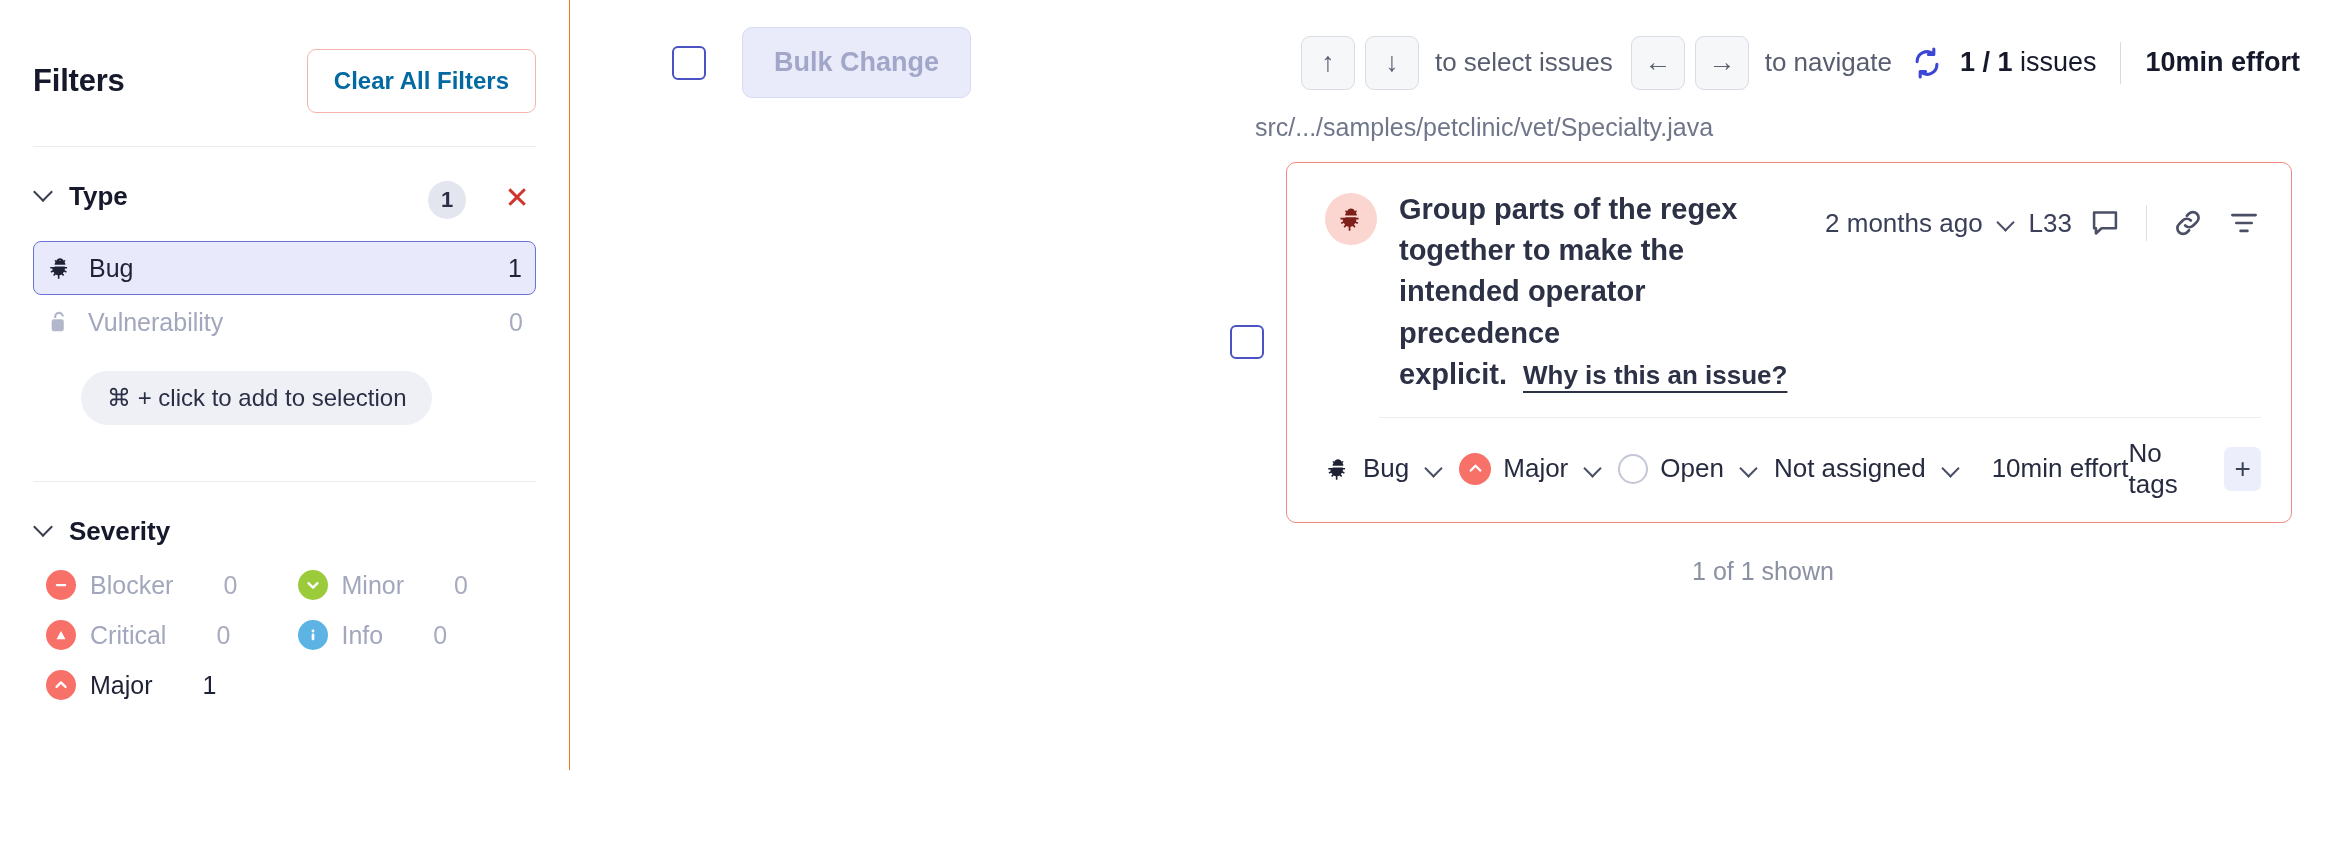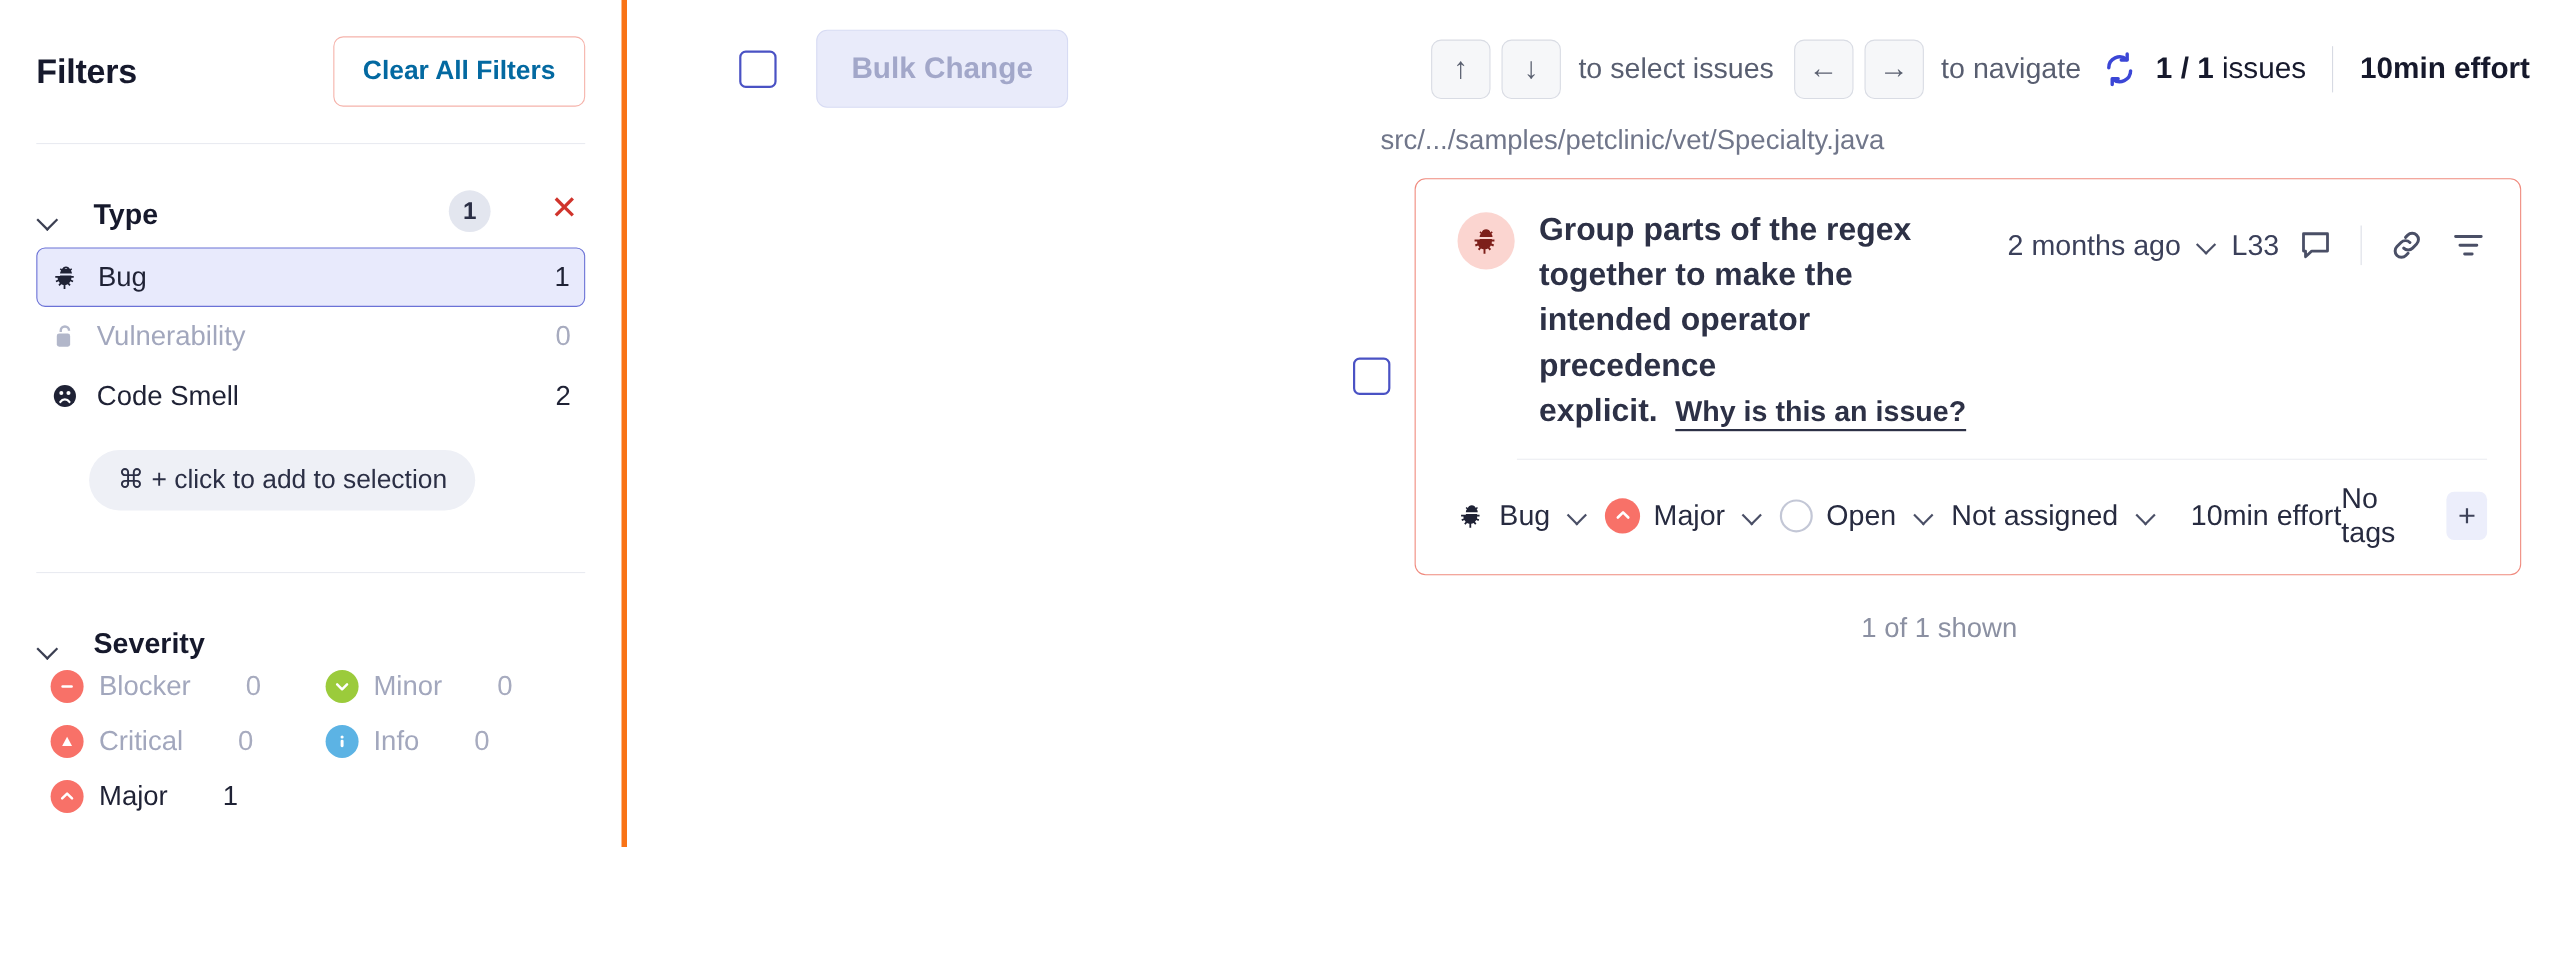--- a/index.html
+++ b/index.html
@@ -10,22 +10,22 @@
     color: #1f2235;
     overflow: hidden;
   }
   .app { display: flex; width: 2326px; height: 866px; }
 
   
   .sidebar {
     width: 570px;
     height: 770px;
     background: #fff;
-    border-right: 5px solid #f97316;
-    padding: 0 33px;
+    border-right: 1px solid #f97316;
+    padding: 16px 33px;
     flex: 0 0 570px;
     position: relative;
   }
   .filters-head {
     display: flex; align-items: center; justify-content: space-between;
     height: 130px;
   }
   .filters-title { font-size: 31px; font-weight: bold; color: #16192c; letter-spacing: -0.2px; }
   .clear-btn {
     border: 1.5px solid #f5b3ab;
@@ -36,21 +36,21 @@
     border-radius: 9px;
     padding: 17px 26px;
     cursor: pointer;
     font-family: "Liberation Sans", sans-serif;
     white-space: nowrap;
   }
   .divider { height: 1px; background: #e9ebf1; width: 100%; }
 
   .facet { padding-top: 34px; }
   .facet-head {
-    display: flex; align-items: flex-end; height: 46px; gap: 30px;
+    display: flex; align-items: flex-start; height: 46px; gap: 14px;
   }
   .chev {
     width: 22px; height: 22px; flex: 0 0 22px;
     position: relative;
   }
   .chev::after {
     content: ""; position: absolute; left: 3px; top: 4px;
     width: 12px; height: 12px;
     border-right: 2.6px solid #3b3f52;
     border-bottom: 2.6px solid #3b3f52;
@@ -286,30 +286,20 @@
 
         <div class="facet-row disabled">
           <svg class="ico" viewBox="0 0 24 24">
             <path fill="#b2b7ca" d="M12 2.5A4.5 4.5 0 0 0 7.5 7v1.2h2V7a2.5 2.5 0 1 1 5 0h2A4.5 4.5 0 0 0 12 2.5z"></path>
             <rect x="5.2" y="9.5" width="11.2" height="11" rx="2" fill="#b2b7ca"></rect>
           </svg>
           <span class="lbl">Vulnerability</span>
           <span class="cnt">0</span>
         </div>
 
-        <div class="facet-row">
-          <svg class="ico" viewBox="0 0 24 24">
-            <circle cx="12" cy="12" r="9.3" fill="#1f2235"></circle>
-            <circle cx="9" cy="9.5" r="1.7" fill="#fff"></circle>
-            <circle cx="15" cy="9.5" r="1.7" fill="#fff"></circle>
-            <path d="M8.2 17c1-1.4 2.2-2.1 3.8-2.1s2.8.7 3.8 2.1" stroke="#fff" stroke-width="1.9" fill="none" stroke-linecap="round"></path>
-          </svg>
-          <span class="lbl">Code Smell</span>
-          <span class="cnt">2</span>
-        </div>
 
         <div class="hint-pill">⌘ + click to add to selection</div>
       </div>
     </section>
 
     <div class="divider" style="margin-top:56px;"></div>
 
     <section class="facet">
       <div class="facet-head">
         <span class="chev"></span>

